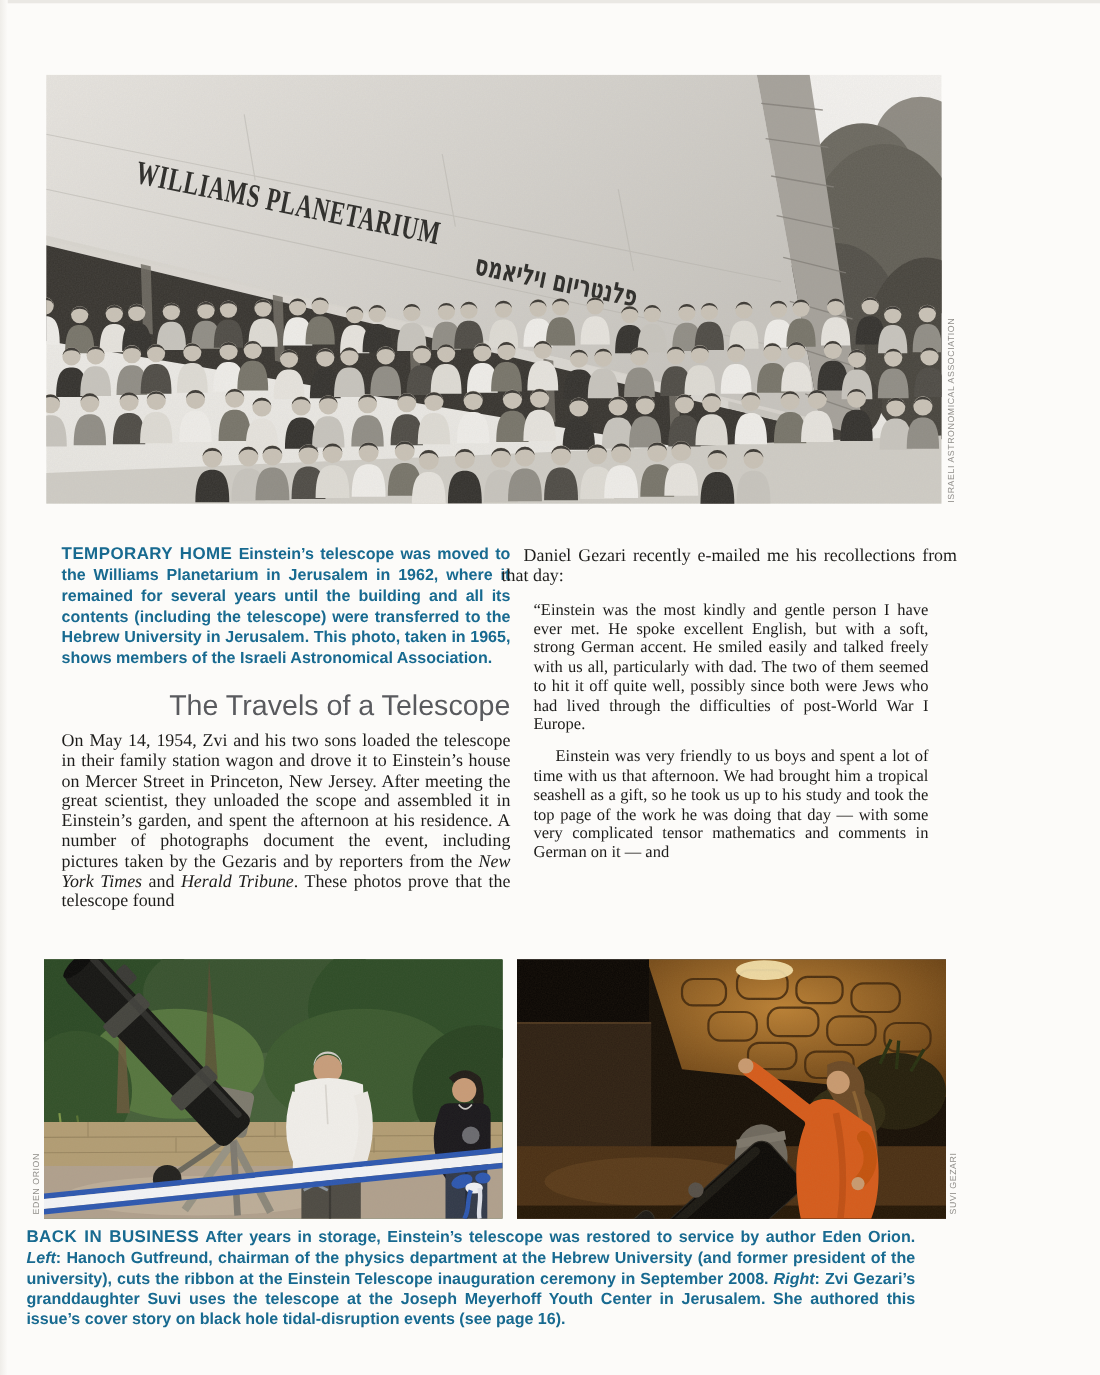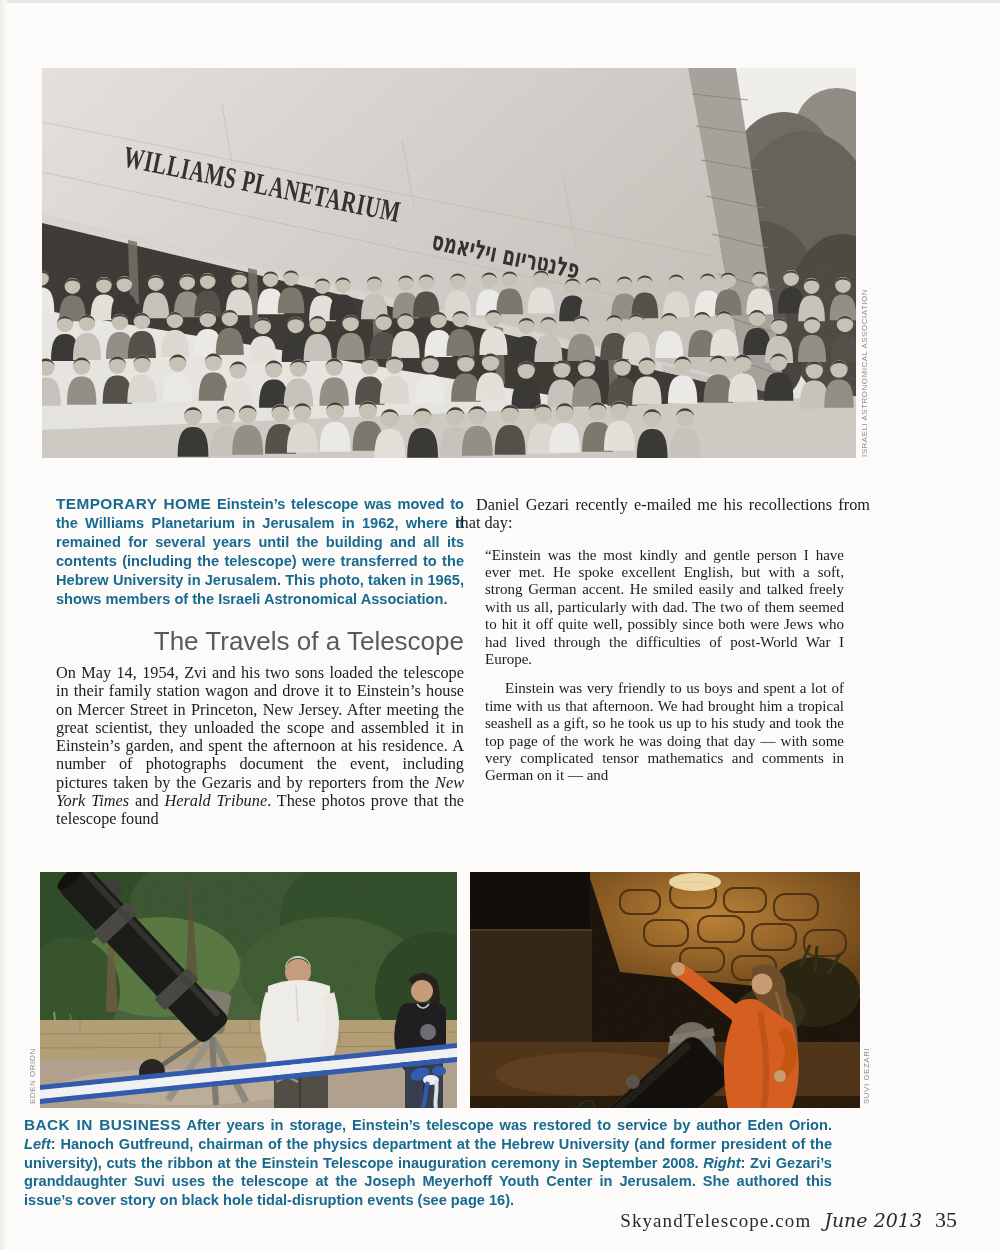--- a/index.html
+++ b/index.html
@@ -413,18 +413,13 @@
   <div class="credit" style="left:862px;top:1104px;">SUVI GEZARI</div>
 
   <div class="bottom-cap">
     <div class="cap">
       <span class="cap-label">BACK IN BUSINESS</span>
       <span> </span>
       <span>After years in storage, Einstein’s telescope was restored to service by author Eden Orion. </span><span class="em">Left</span><span>: Hanoch Gutfreund, chairman of the physics department at the Hebrew University (and former president of the university), cuts the ribbon at the Einstein Telescope inauguration ceremony in September 2008. </span><span class="em">Right</span><span>: Zvi Gezari’s granddaughter Suvi uses the telescope at the Joseph Meyerhoff Youth Center in Jerusalem. She authored this issue’s cover story on black hole tidal-disruption events (see page 16).</span>
     </div>
   </div>
 
-  <div class="footer">
-    <span class="site">SkyandTelescope.com</span>
-    <span class="issue">June 2013</span>
-    <span class="pageno">35</span>
-  </div>
 </div>
 
 </body></html>

